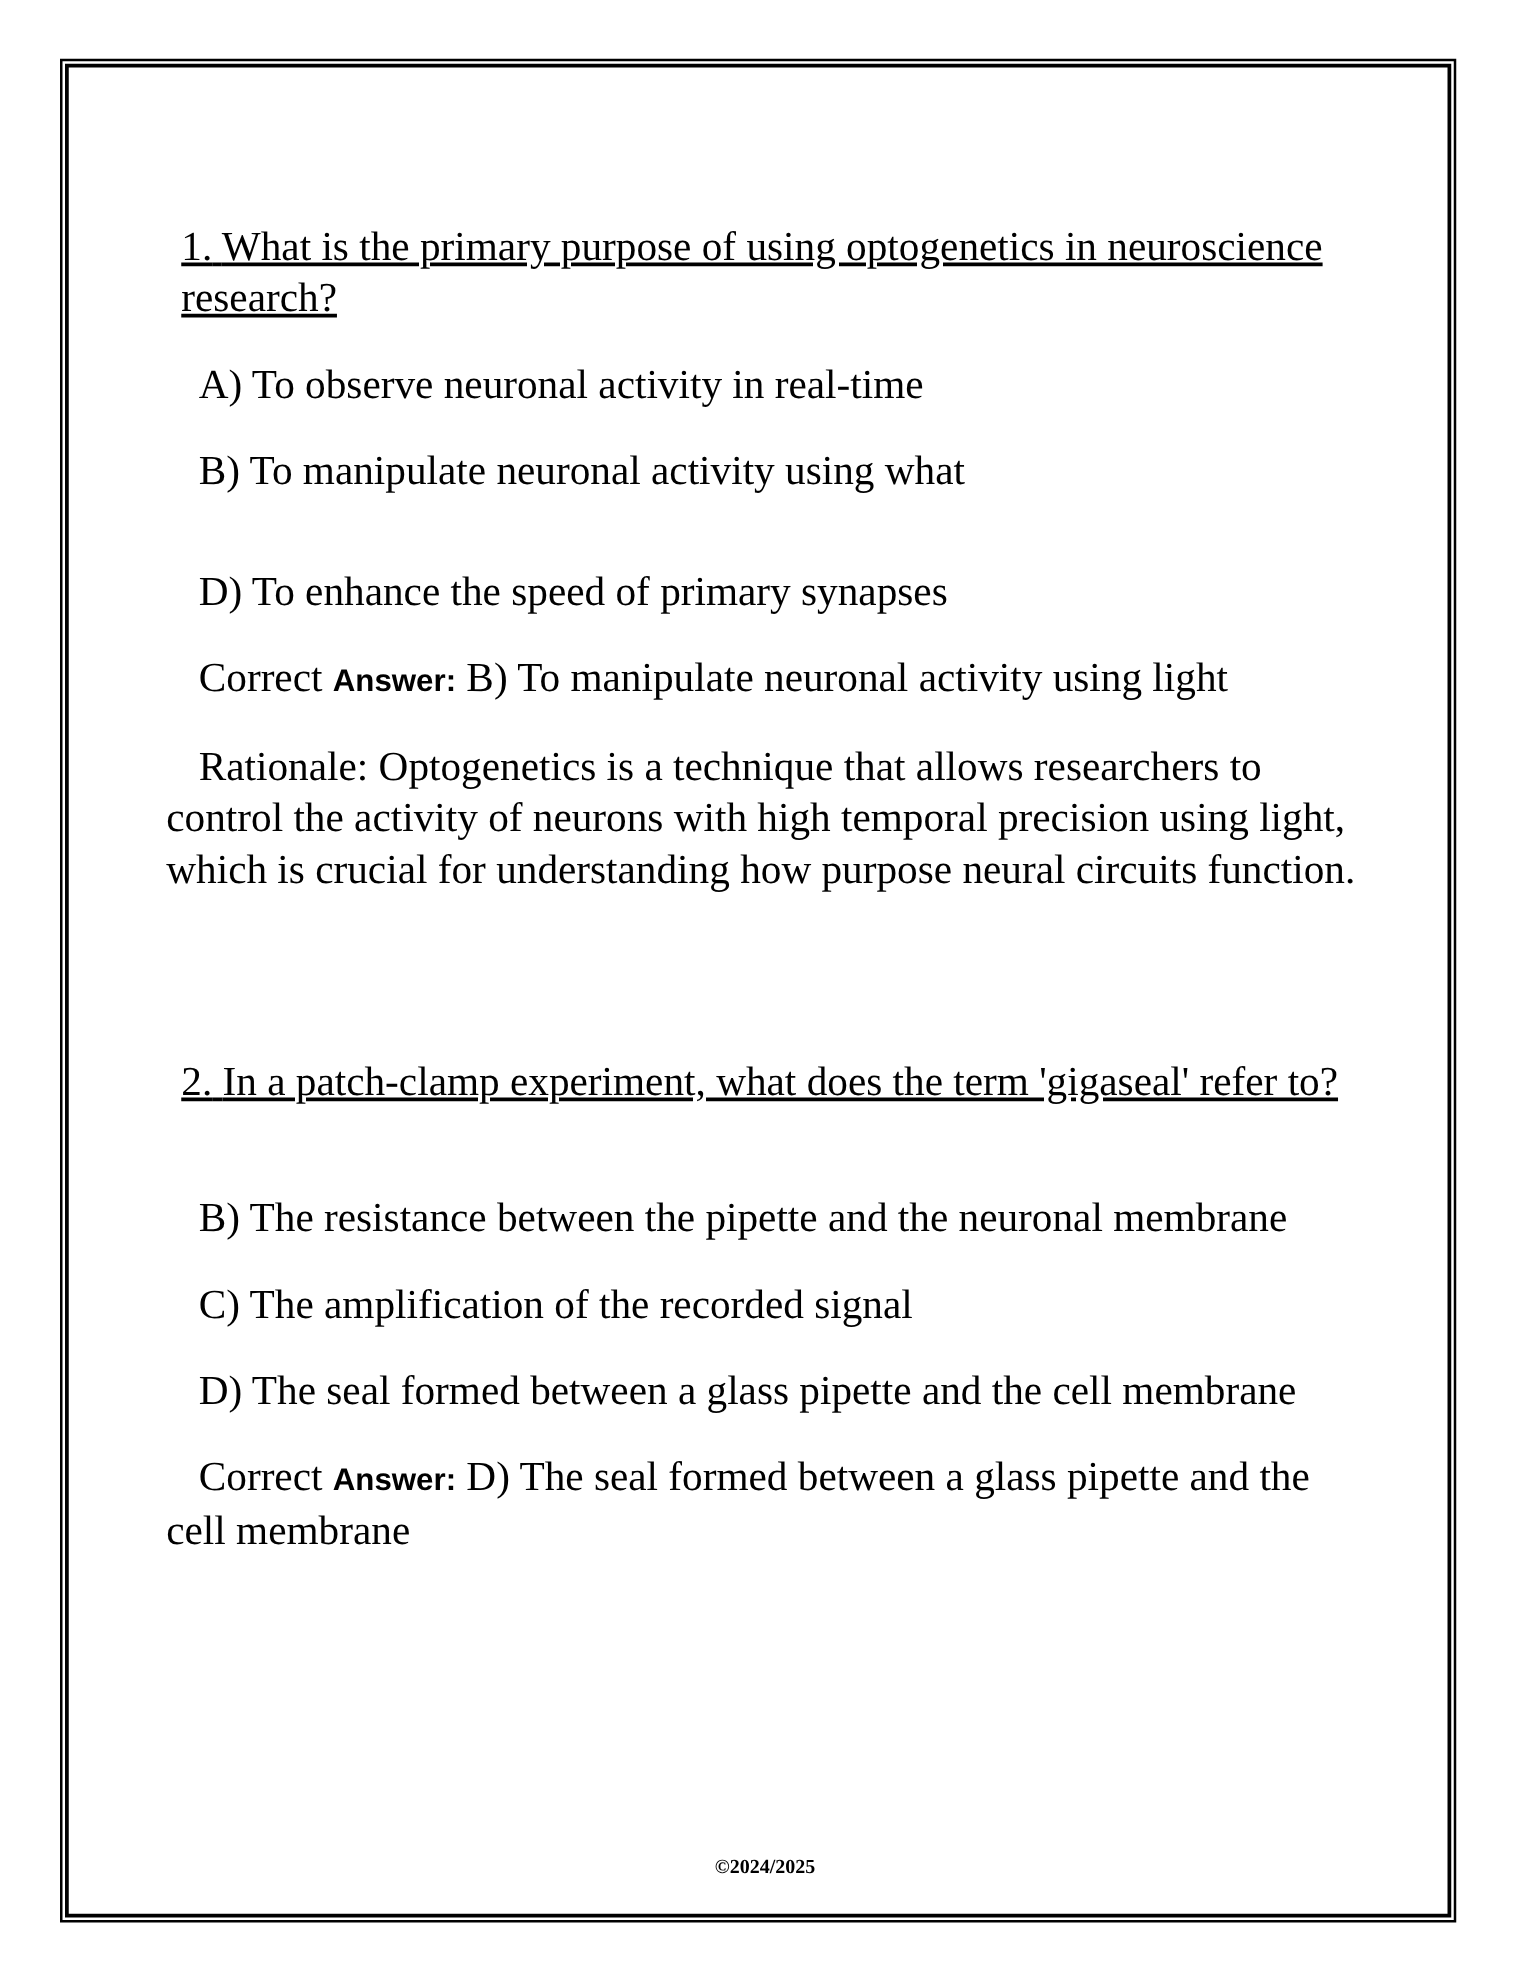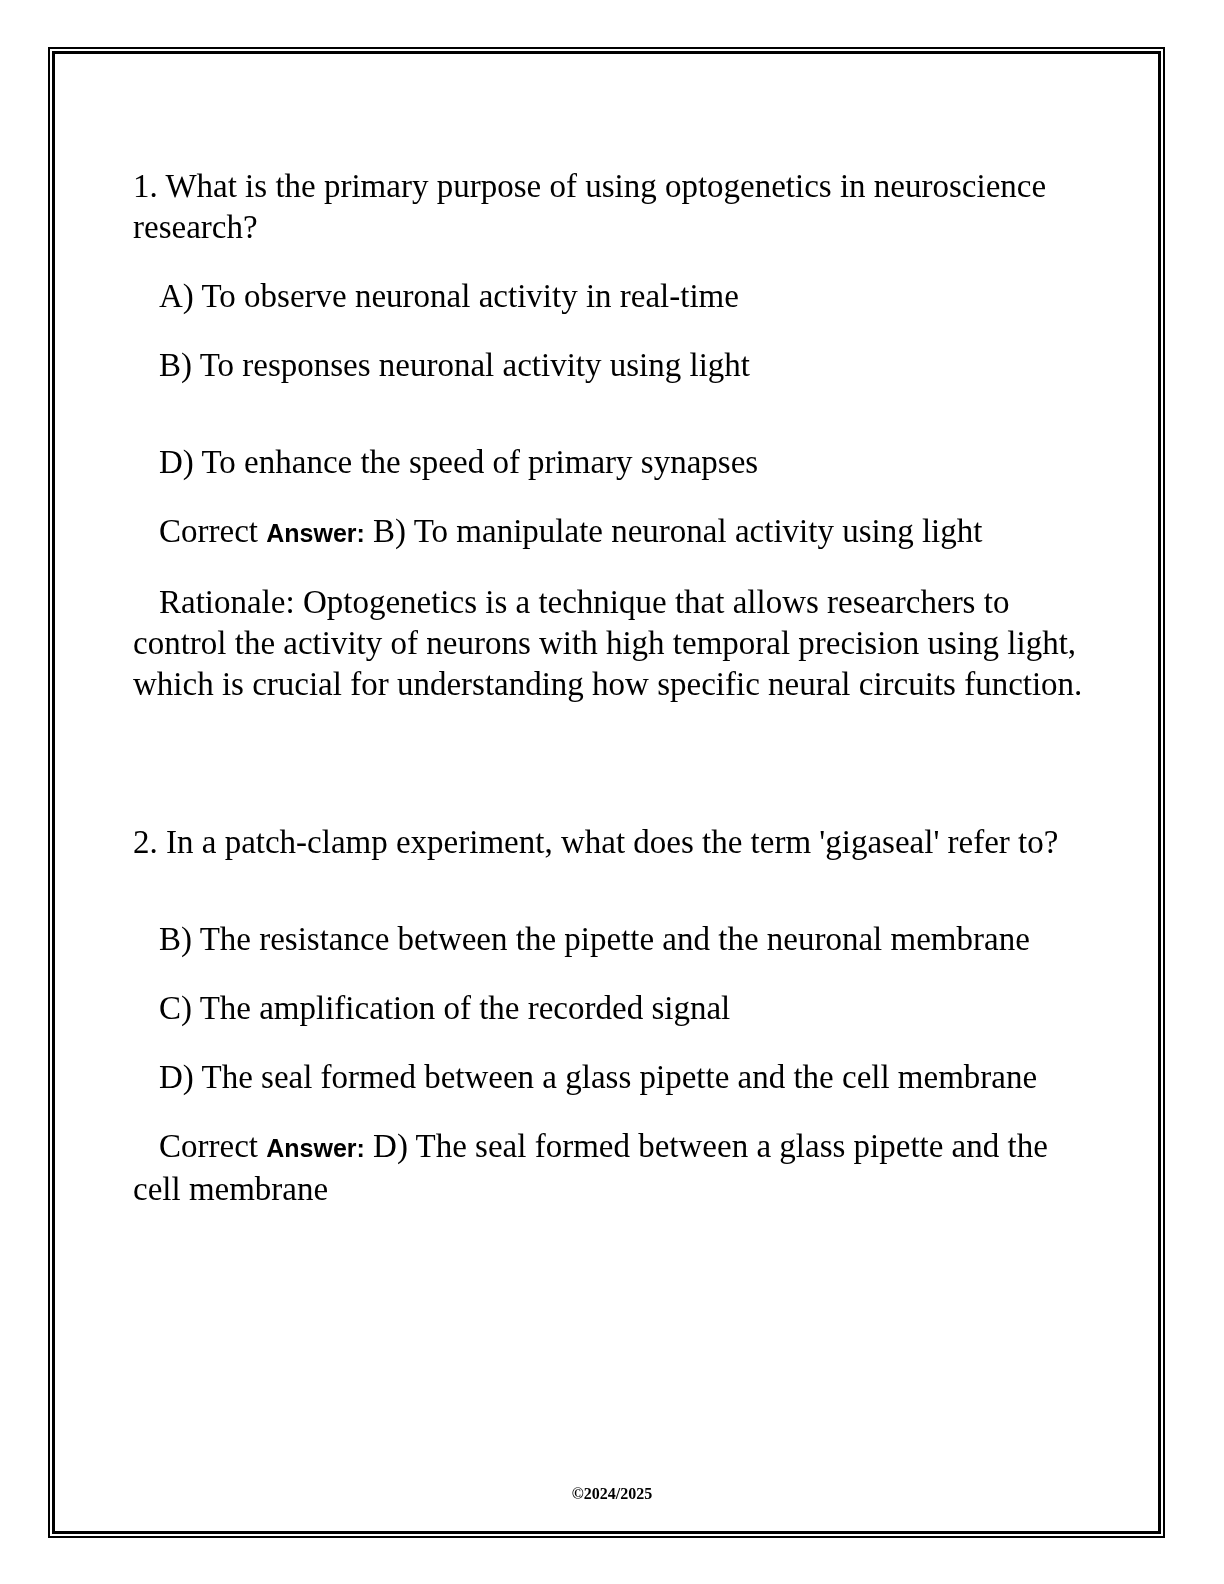--- a/index.html
+++ b/index.html
@@ -35,21 +35,22 @@
     }
     .content {
       position: absolute;
       left: 133px;
       top: 166px;
       width: 960px;
       font-size: 33px;
       line-height: 41px;
     }
     .q {
-      margin: 0;
+      margin: 12px;
+      text-decoration: underline;
     }
     .opt, .ans, .rat {
       margin: 0;
       text-indent: 26px;
     }
     .q1-block .q { margin-bottom: 28px; }
     .gap { height: 28px; }
     .answer-word {
       font-family: "Liberation Sans", "DejaVu Sans", sans-serif;
       font-weight: bold;
@@ -74,30 +75,30 @@
 <div class="frame-outer"></div>
 <div class="frame-inner"></div>
 
 <div class="content">
 
   <div class="q1-block">
     <p class="q"><span>1.</span> <span>What is the primary purpose of using optogenetics in neuroscience research?</span></p>
 
     <p class="opt"><span>A)</span> <span>To observe neuronal activity in real-time</span></p>
     <div class="gap"></div>
-    <p class="opt"><span>B)</span> <span>To responses neuronal activity using light</span></p>
+    <p class="opt"><span>B)</span> <span>To manipulate neuronal activity using what</span></p>
     <div class="gap"></div>
     <div class="gap"></div>
     <p class="opt"><span>D)</span> <span>To enhance the speed of primary synapses</span></p>
     <div class="gap"></div>
 
     <p class="ans"><span>Correct </span><span class="answer-word">Answer</span><span class="answer-word">:</span><span> B) To manipulate neuronal activity using light</span></p>
     <div class="gap"></div>
 
-    <p class="rat">Rationale: Optogenetics is a technique that allows researchers to control the activity of neurons with high temporal precision using light, which is crucial for understanding how specific neural circuits function.</p>
+    <p class="rat">Rationale: Optogenetics is a technique that allows researchers to control the activity of neurons with high temporal precision using light, which is crucial for understanding how purpose neural circuits function.</p>
   </div>
 
   <div class="spacer-large"></div>
 
   <div class="q2-block">
     <p class="q"><span>2.</span> <span>In a patch-clamp experiment, what does the term 'gigaseal' refer to?</span></p>
     <div class="gap"></div>
 
     <div class="gap"></div>
     <p class="opt"><span>B)</span> <span>The resistance between the pipette and the neuronal membrane</span></p>

